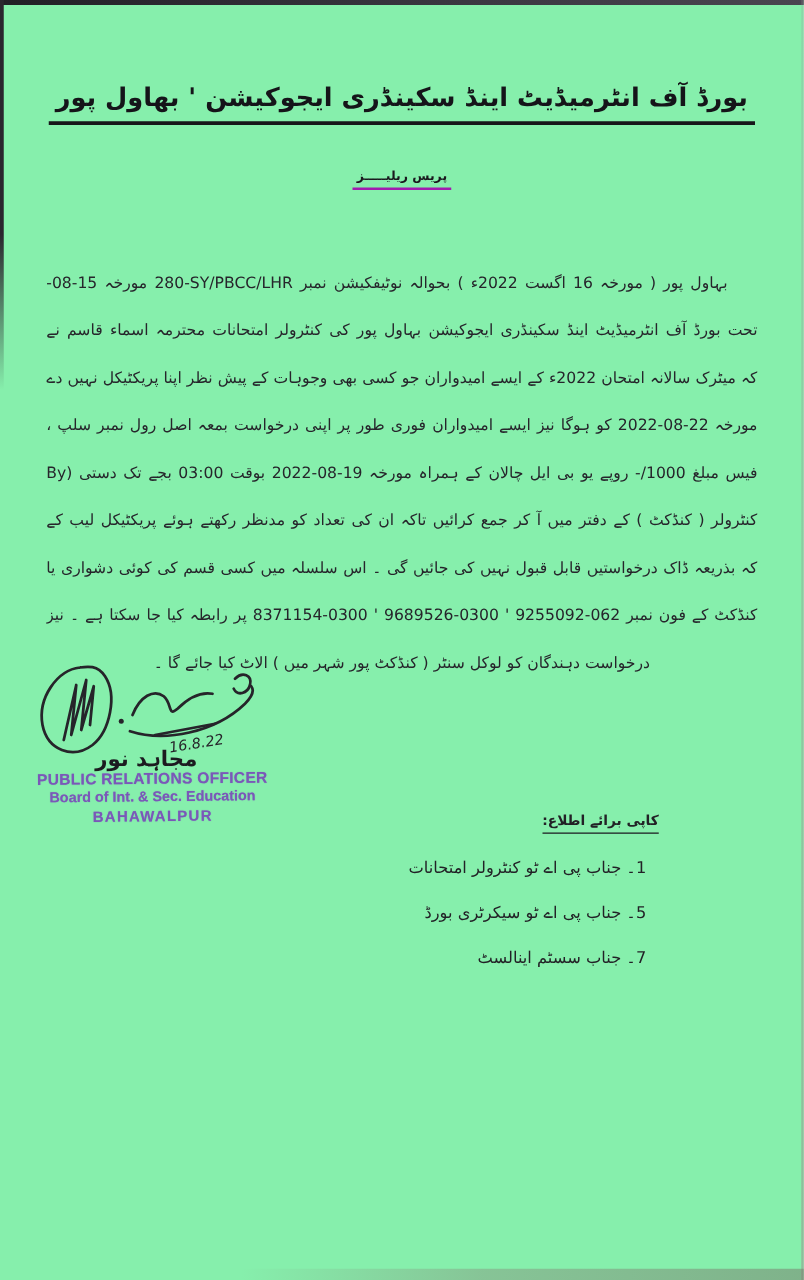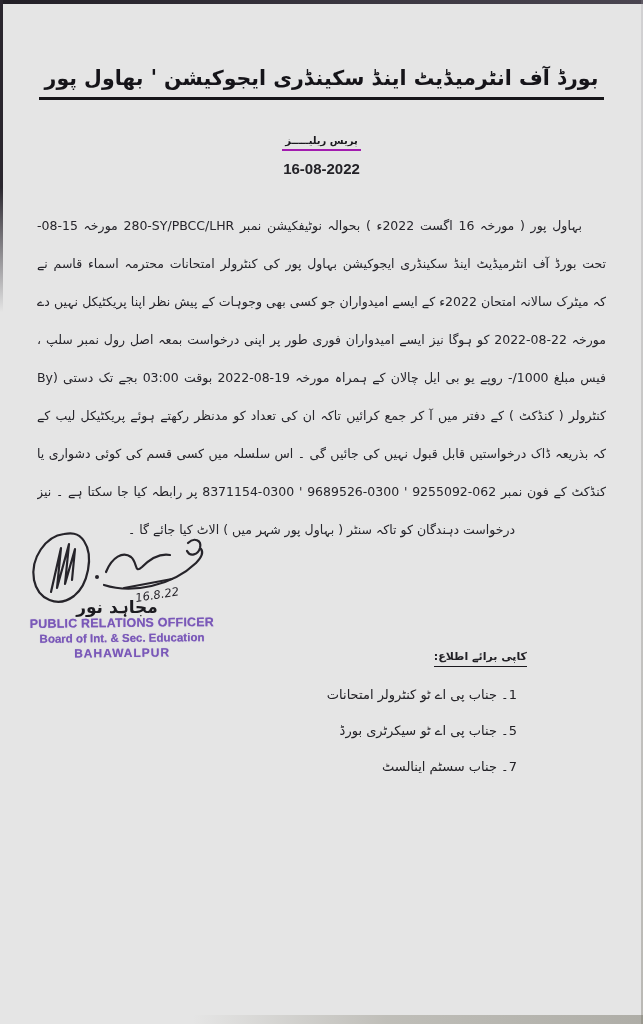--- a/index.html
+++ b/index.html
@@ -1,19 +1,19 @@
 <!DOCTYPE html>
 <html lang="ur" dir="ltr"><head>
 <meta charset="utf-8">
 <style>
   * { margin:0; padding:0; box-sizing:border-box; }
   html,body { width:643px; height:1024px; }
   body { font-family:"DejaVu Sans", sans-serif; background:#ffffff; position:relative; overflow:hidden; }
 
-  .page { position:absolute; inset:0; background:#e5e5e5;padding-left:13px; }
+  .page { position:absolute; inset:0; background:#86efac;padding-left:13px; }
 
   
   .scan-top    { position:absolute; top:0; left:0; width:643px; height:4px;
                  background:linear-gradient(to right,#221f26,#3a3640 55%,#4a4550); }
   .scan-left   { position:absolute; top:0; left:0; width:3px; height:312px;
                  background:linear-gradient(to bottom,#2a262e 60%,rgba(42,38,46,0)); }
   .scan-right  { position:absolute; top:0; right:0; width:2px; height:1024px;
                  background:linear-gradient(to bottom,rgba(150,148,155,.25),rgba(150,148,140,.55)); }
   .scan-bottom { position:absolute; bottom:0; left:0; width:643px; height:9px;
                  background:linear-gradient(to right,rgba(0,0,0,0) 30%,rgba(135,132,118,.4) 60%,rgba(120,118,105,.5)); }
@@ -63,32 +63,31 @@
   <div class="scan-left"></div>
   <div class="scan-right"></div>
   <div class="scan-bottom"></div>
 
   <div class="header">
     <span class="doc-title">بورڈ آف انٹرمیڈیٹ اینڈ سکینڈری ایجوکیشن ' بھاول پور</span>
   </div>
   <div class="doc-subtitle-wrap">
     <span class="doc-subtitle">پریس ریلیـــــز</span>
   </div>
-  <div class="doc-date">16-08-2022</div>
 
   <div class="body-text">
       <div class="body-line"><span>بہاول پور ( مورخہ 16 اگست 2022ء ) بحوالہ نوٹیفکیشن نمبر ‪280-SY/PBCC/LHR‬ مورخہ 15-08-2022 کے</span></div>
       <div class="body-line"><span>تحت بورڈ آف انٹرمیڈیٹ اینڈ سکینڈری ایجوکیشن بہاول پور کی کنٹرولر امتحانات محترمہ اسماء قاسم نے طلباء وطالبات / والدین کو مطلع کیا ہے</span></div>
       <div class="body-line"><span>کہ میٹرک سالانہ امتحان 2022ء کے ایسے امیدواران جو کسی بھی وجوہات کے پیش نظر اپنا پریکٹیکل نہیں دے سکے ان کا دوبارہ پریکٹیکل</span></div>
       <div class="body-line"><span class="bold">مورخہ 22-08-2022</span><span> کو ہوگا نیز ایسے امیدواران فوری طور پر اپنی درخواست بمعہ اصل رول نمبر سلپ ، مکمل کوائف اور ( فی مضمون )</span></div>
       <div class="body-line"><span>فیس مبلغ 1000/- روپے یو بی ایل چالان کے ہمراہ مورخہ </span><span class="bold">19-08-2022</span><span> بوقت </span><span class="bold">03:00</span><span> بجے تک دستی (By Hand) اسسٹنٹ</span></div>
       <div class="body-line"><span>کنٹرولر ( کنڈکٹ ) کے دفتر میں آ کر جمع کرائیں تاکہ ان کی تعداد کو مدنظر رکھتے ہوئے پریکٹیکل لیب کے انتظامات کئے جاسکیں ۔ یاد رہے</span></div>
       <div class="body-line"><span>کہ بذریعہ ڈاک درخواستیں قابل قبول نہیں کی جائیں گی ۔ اس سلسلہ میں کسی قسم کی کوئی دشواری یا معلومات کے لئے اسسٹنٹ کنٹرولر</span></div>
       <div class="body-line"><span>کنڈکٹ کے فون نمبر 062-9255092 ' 0300-9689526 ' 0300-8371154 پر رابطہ کیا جا سکتا ہے ۔ نیز تمام</span></div>
-      <div class="body-line center"><span>درخواست دہندگان کو تاکہ سنٹر ( بہاول پور شہر میں ) الاٹ کیا جائے گا ۔</span></div>
+      <div class="body-line center"><span>درخواست دہندگان کو لوکل سنٹر ( کنڈکٹ پور شہر میں ) الاٹ کیا جائے گا ۔</span></div>
     </div>
 
   <svg class="signature-svg" width="210" height="96" viewBox="0 0 210 96">
     <g fill="none" stroke="#26242a" stroke-width="2.2" stroke-linecap="round" stroke-linejoin="round">
       <path d="M44,12 C26,14 10,36 14,58 C18,78 38,86 54,74 C68,63 74,34 64,19 C58,10 50,11 44,12"></path>
       <path d="M31,70 L41,26 L37,66 L49,22 L45,62 L55,27 L52,58"></path>
       <path d="M86,50 C92,35 103,29 111,35 C118,41 114,52 122,45 C129,38 139,31 150,33"></path>
       <path d="M84,63 C112,72 152,64 176,41 C180,37 184,31 181,27"></path>
       <path d="M168,21 C174,15 182,18 180,26 C178,33 170,35 167,29"></path>
       <path d="M104,66 L152,57"></path>

